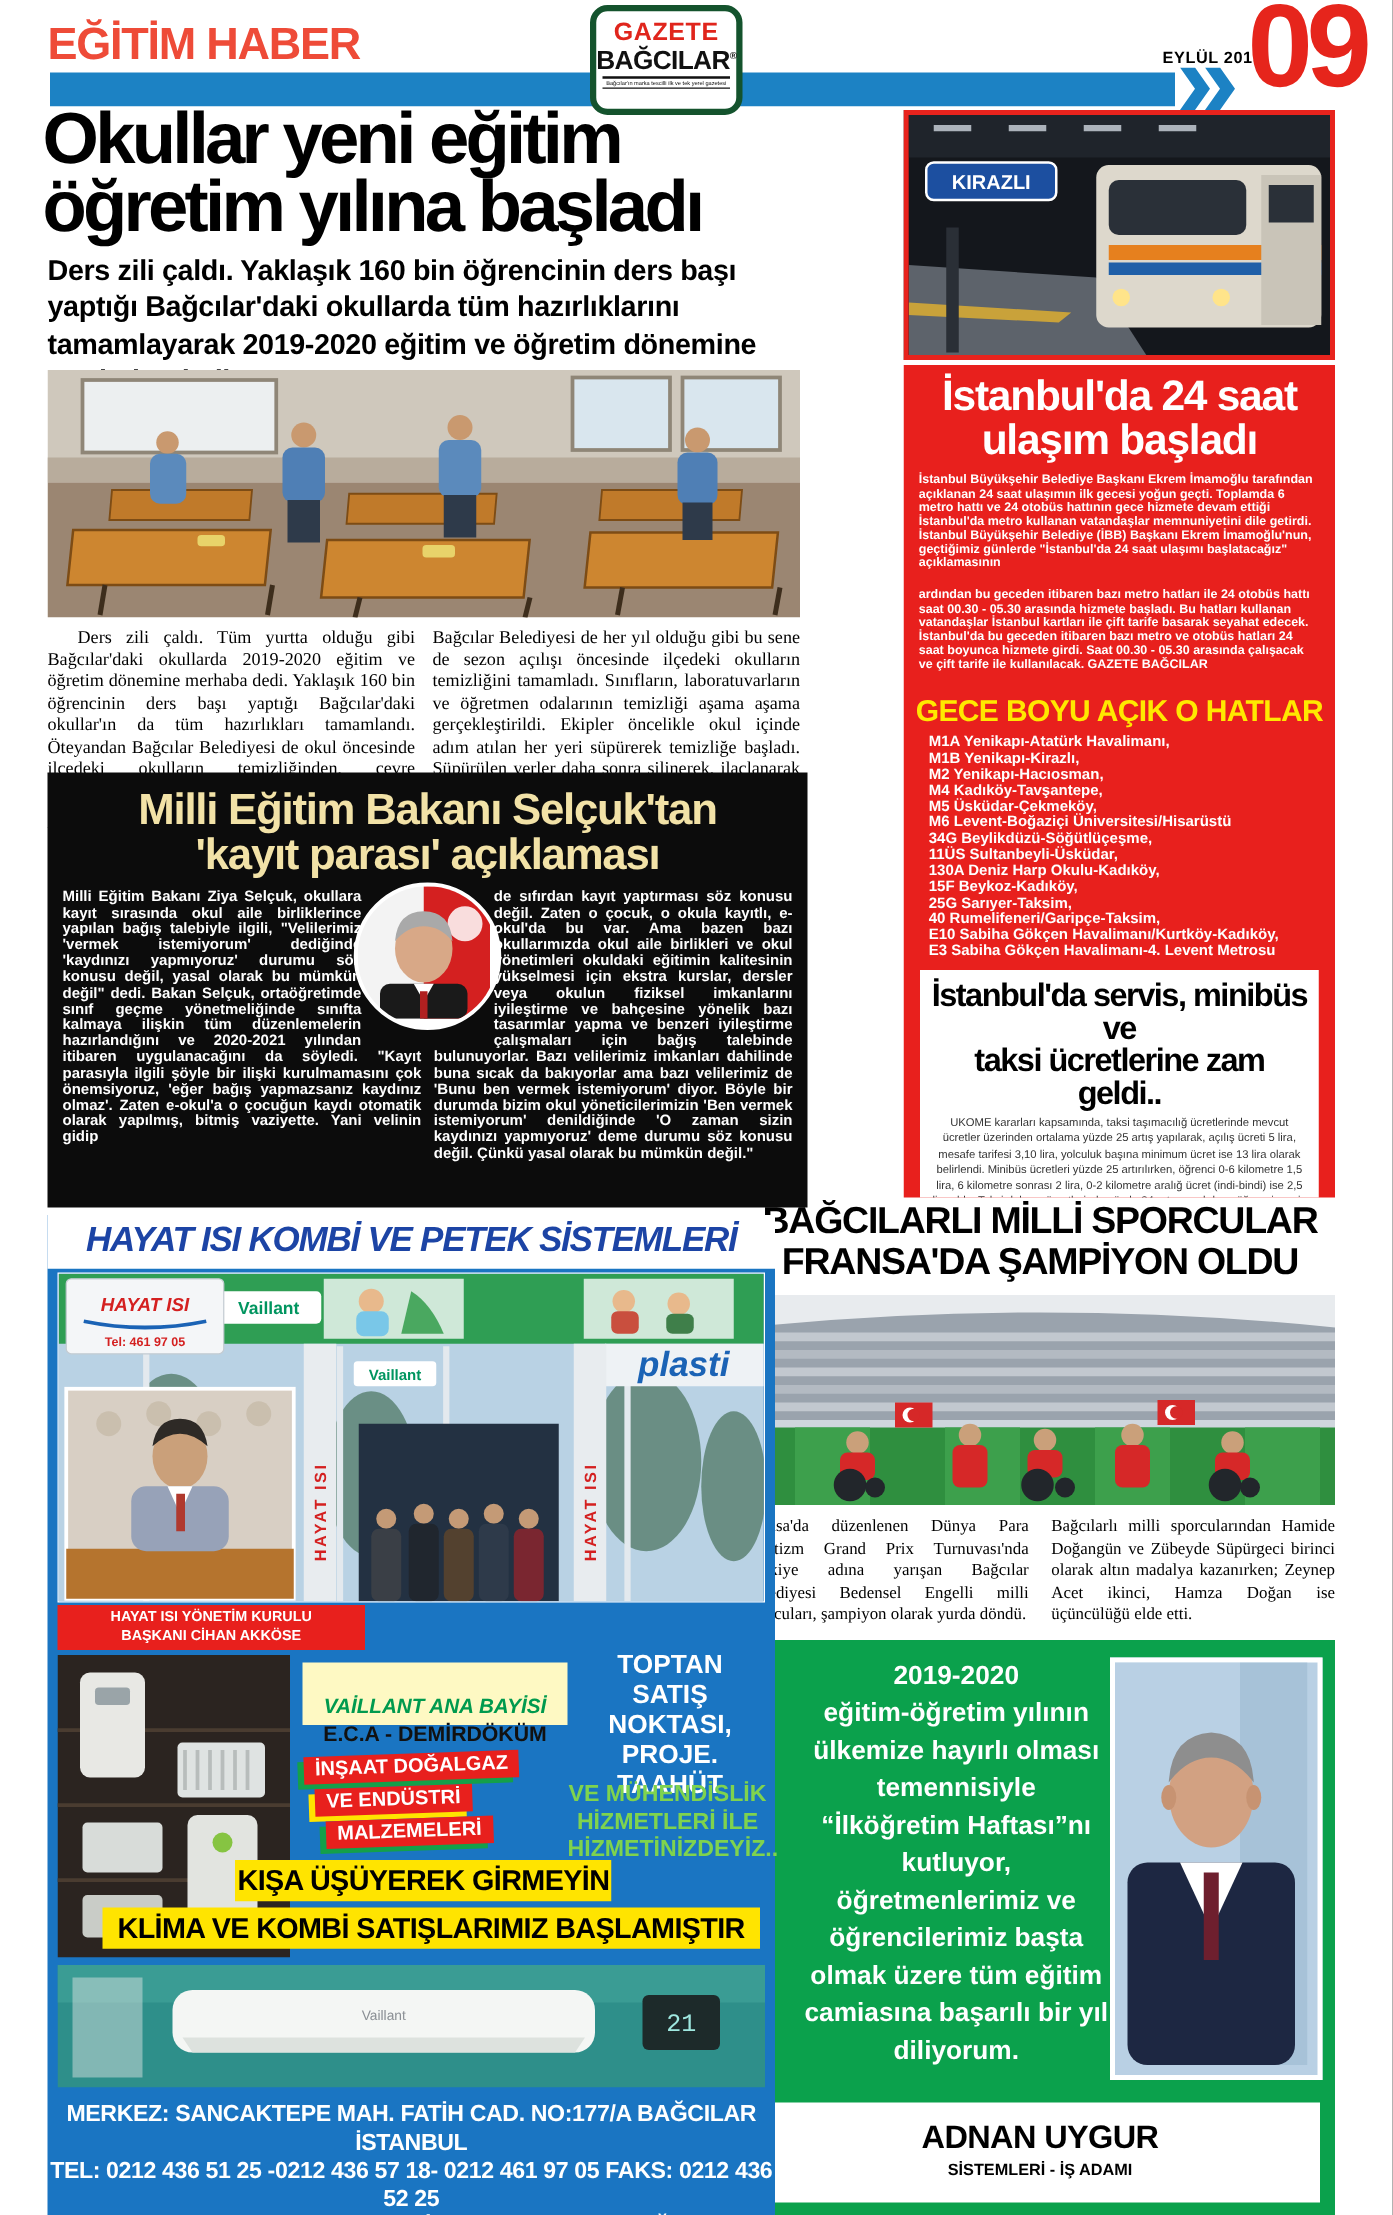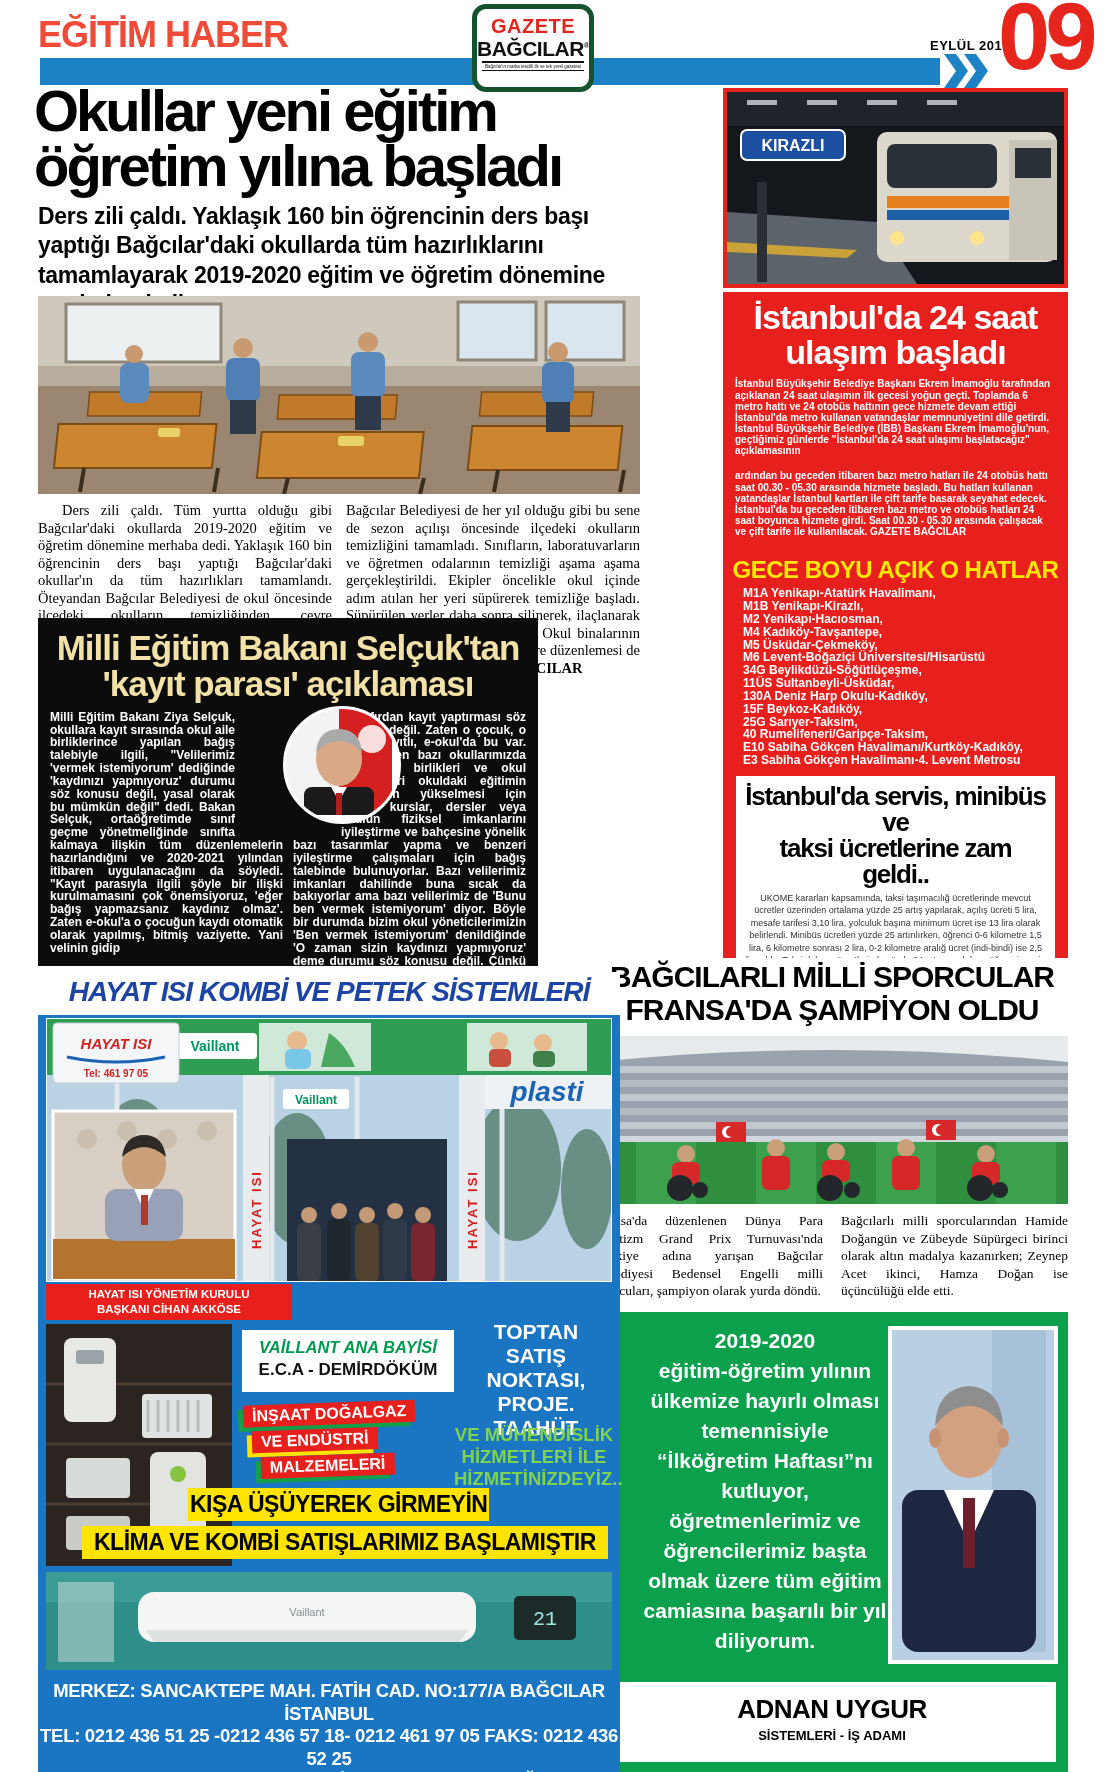--- a/index.html
+++ b/index.html
@@ -25,21 +25,21 @@
   .headline{left:34px;top:84px;width:616px;font-size:58px;line-height:.94;font-weight:800;letter-spacing:-3px;}
   .lede{left:38px;top:202px;width:606px;font-size:23px;font-weight:700;line-height:1.28;letter-spacing:-.3px;}
   .photo1{left:38px;top:296px;width:602px;height:198px;}
   .bodycols{left:38px;top:502px;width:602px;display:flex;gap:14px;
             font-family:"Liberation Serif",serif;font-size:14.5px;line-height:1.21;text-align:justify;}
   .bodycols .col{flex:1 1 0;}
   .bodycols .col1{text-indent:24px;}
   .credit{font-weight:700;font-family:"Liberation Serif",serif;}
 
   
-  .bbox{left:38px;top:618px;width:500px;height:348px;background:#0c0c0c;color:#fff;overflow:hidden;}
+  .bbox{left:38px;top:618px;width:608px;height:348px;background:#0c0c0c;color:#fff;overflow:hidden;}
   .bb-head{text-align:center;padding-top:12px;font-size:35px;font-weight:800;color:#f2e2a7;line-height:1.04;letter-spacing:-1px;}
   .bb-body{display:flex;gap:10px;padding:8px 12px 0;}
   .bb-col{flex:1 1 0;font-size:12px;font-weight:700;line-height:1.07;text-align:justify;}
   .bb-col1::before{content:"";float:right;width:48px;height:118px;}
   .bb-col2::before{content:"";float:left;width:48px;height:118px;}
   .bb-portrait{position:absolute;left:245px;top:88px;width:112px;height:112px;border-radius:50%;
                border:3px solid #fff;overflow:hidden;z-index:2;background:#fff;}
 
   
   .metro{left:723px;top:88px;width:345px;height:200px;border:4px solid #e8231d;box-sizing:border-box;background:#14171c;}
@@ -71,21 +71,21 @@
   .g-title{font-size:13px;font-weight:700;margin-top:3px;}
 
   
   .ad{left:38px;top:972px;width:582px;height:800px;background:#1a75c2;}
   .ad-title{background:#fff;text-align:center;font-size:28px;font-weight:800;font-style:italic;color:#1c44a5;
             padding:4px 0 7px;letter-spacing:-1px;}
   .ad-store{position:absolute;left:8px;top:46px;width:566px;height:264px;border:1px solid #fff;box-sizing:border-box;}
   .ad-cap{position:absolute;left:8px;top:312px;width:246px;background:#e8201d;color:#fff;font-size:11.5px;
           font-weight:700;text-align:center;padding:3px 0;line-height:1.3;}
   .ad-strip{position:absolute;left:8px;top:352px;width:186px;height:242px;}
-  .ad-dealer{position:absolute;left:204px;top:358px;width:212px;height:62px;background:#ffffff;text-align:center;box-sizing:border-box;padding-top:8px;}
+  .ad-dealer{position:absolute;left:204px;top:358px;width:212px;height:50px;background:#fef9c3;text-align:center;box-sizing:border-box;padding-top:26px;}
   .ad-dealer-1{font-size:16.5px;font-weight:800;font-style:italic;color:#009a4e;}
   .ad-dealer-2{font-size:17px;font-weight:800;color:#111;margin-top:3px;}
   .ad-svc1{position:absolute;left:420px;top:348px;width:156px;text-align:center;color:#fff;
            font-size:21px;font-weight:800;line-height:1.14;}
   .ad-svc2{position:absolute;left:416px;top:452px;width:160px;text-align:center;color:#7fd34e;
            font-size:18.5px;font-weight:800;line-height:1.18;}
   .ad-ribbons{position:absolute;left:206px;top:430px;width:212px;transform:rotate(-2deg);}
   .ribbon{display:inline-block;background:#e8201d;color:#fff;font-size:16px;font-weight:800;
           padding:2px 9px;margin-bottom:4px;}
   .ribbon-1{box-shadow:-5px 4px 0 #14a04a;}

